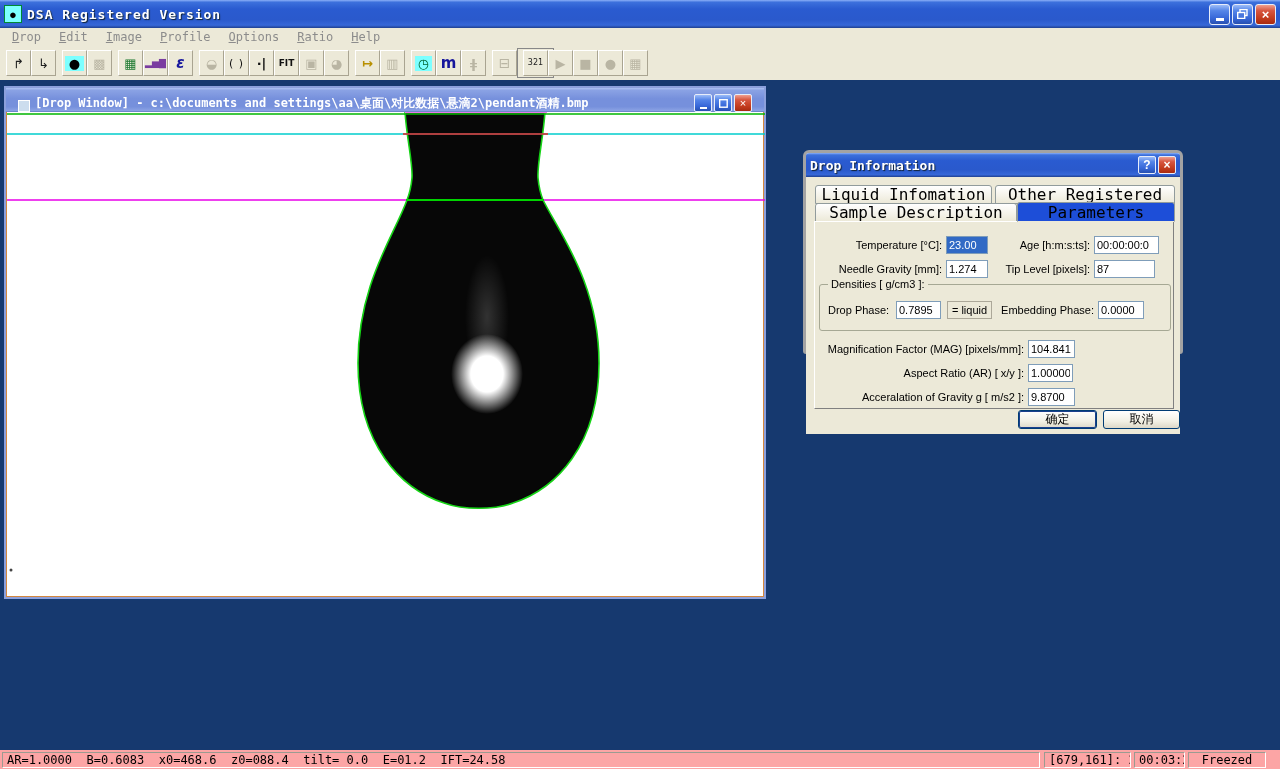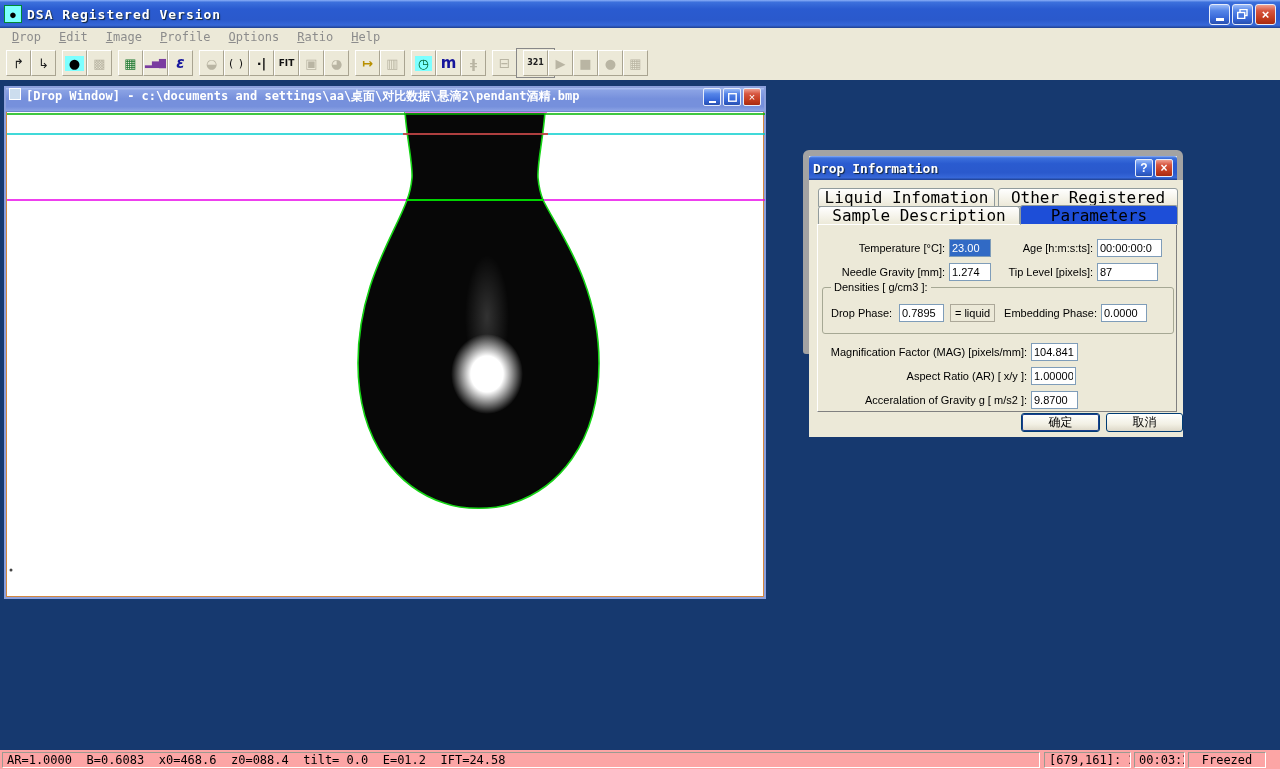--- a/index.html
+++ b/index.html
@@ -40,36 +40,36 @@
   .gap { width:6px; }
 
   
   .mdi { position:absolute; left:0; top:80px; width:1280px; height:670px; background:#16396F; }
 
   
   .drop-window { position:absolute; left:4px; top:6px; width:762px; height:513px;
     border:2px solid #8CA0DC; background:#fff; }
   .dw-titlebar { height:24px;
     background:linear-gradient(180deg,#AEC3F2 0%,#8AA2E4 10%,#7690DC 45%,#7690DC 78%,#8AA2E4 94%,#6478C0 100%);
-    display:flex; align-items:flex-start; padding:0 3px; color:#fff; }
+    display:flex; align-items:flex-end; padding:0 12px; color:#fff; }
   .dw-icon { width:12px; height:12px; border:1px solid #fff; background:#CDE; margin-right:5px; }
   .dw-title { font-family:"DejaVu Sans Mono", monospace; font-size:12px; font-weight:bold; flex:1;
     white-space:nowrap; overflow:hidden; }
   .dwbtn { width:18px; height:18px; border:1px solid #E6ECFA; border-radius:2px; color:#fff;
     background:linear-gradient(180deg,#9CBCF8,#5585E8 30%,#3767D8 70%,#2850B0);
     display:flex; align-items:center; justify-content:center; margin-left:2px; font-size:11px; }
   .dwbtn.close { background:linear-gradient(180deg,#F0A090,#D75640 30%,#C33C1E 70%,#A82A10); }
   .glyph-min-s { width:7px; height:2px; background:#fff; margin-top:9px; }
   .dw-canvas { position:relative; width:758px; height:485px; background:#fff;
     border-left:1px solid #D4873C; border-right:1px solid #D4873C; border-bottom:1px solid #D4873C; }
   .dw-canvas svg { position:absolute; left:0; top:0; }
 
   
   .dialog { position:absolute; left:803px; top:70px; width:380px; height:204px;
-    border:6px solid #a3a3a3; border-radius:6px 6px 3px 3px; background:#ECE9D8; }
+    border:3px solid #a3a3a3; border-radius:6px 6px 3px 3px; background:#ECE9D8; }
   .dlg-titlebar { height:24px; margin:-0px; border-radius:3px 3px 0 0;
     background:linear-gradient(180deg,#8BB0F8 0%,#3C70DC 8%,#2A5BD0 32%,#2A59CC 70%,#3667D8 90%,#1F4090 100%);
     display:flex; align-items:center; padding:0 4px; color:#fff; }
   .dlg-title { font-family:"DejaVu Sans Mono", monospace; font-size:13px; font-weight:bold; flex:1;
     text-shadow:1px 1px 1px #123; }
   .dbtn { width:18px; height:18px; border:1px solid #E6ECFA; border-radius:2px; color:#fff;
     background:linear-gradient(180deg,#9CBCF8,#5585E8 30%,#3767D8 70%,#2850B0);
     display:flex; align-items:center; justify-content:center; margin-left:2px; font-size:12px; font-weight:bold; }
   .dbtn.close { background:linear-gradient(180deg,#F0A090,#D75640 30%,#C33C1E 70%,#A82A10); }
   .dlg-body { position:relative; width:374px; height:257px; background:#ECE9D8; }
@@ -201,21 +201,21 @@
       </div>
     <div class="tbtn">
         <span class="tico" style="color:#B9B5A3;font-weight:bold">ǂ</span>
       </div>
     <div class="gap"></div>
     <div class="tbtn">
         <span class="tico" style="color:#B9B5A3;font-size:14px">⊟</span>
       </div>
     <div class="gap"></div>
     <div class="tbtn">
-        <span class="tico" style="color:#222222;font-size:8px;font-weight:bold;border:1px solid #888;padding:10px">321</span>
+        <span class="tico" style="color:#222222;font-size:8px;font-weight:normal;border:1px solid #888;padding:10px">321</span>
       </div>
     <div class="tbtn">
         <span class="tico" style="color:#B9B5A3">▶</span>
       </div>
     <div class="tbtn">
         <span class="tico" style="color:#B9B5A3">■</span>
       </div>
     <div class="tbtn">
         <span class="tico" style="color:#B9B5A3">●</span>
       </div>

